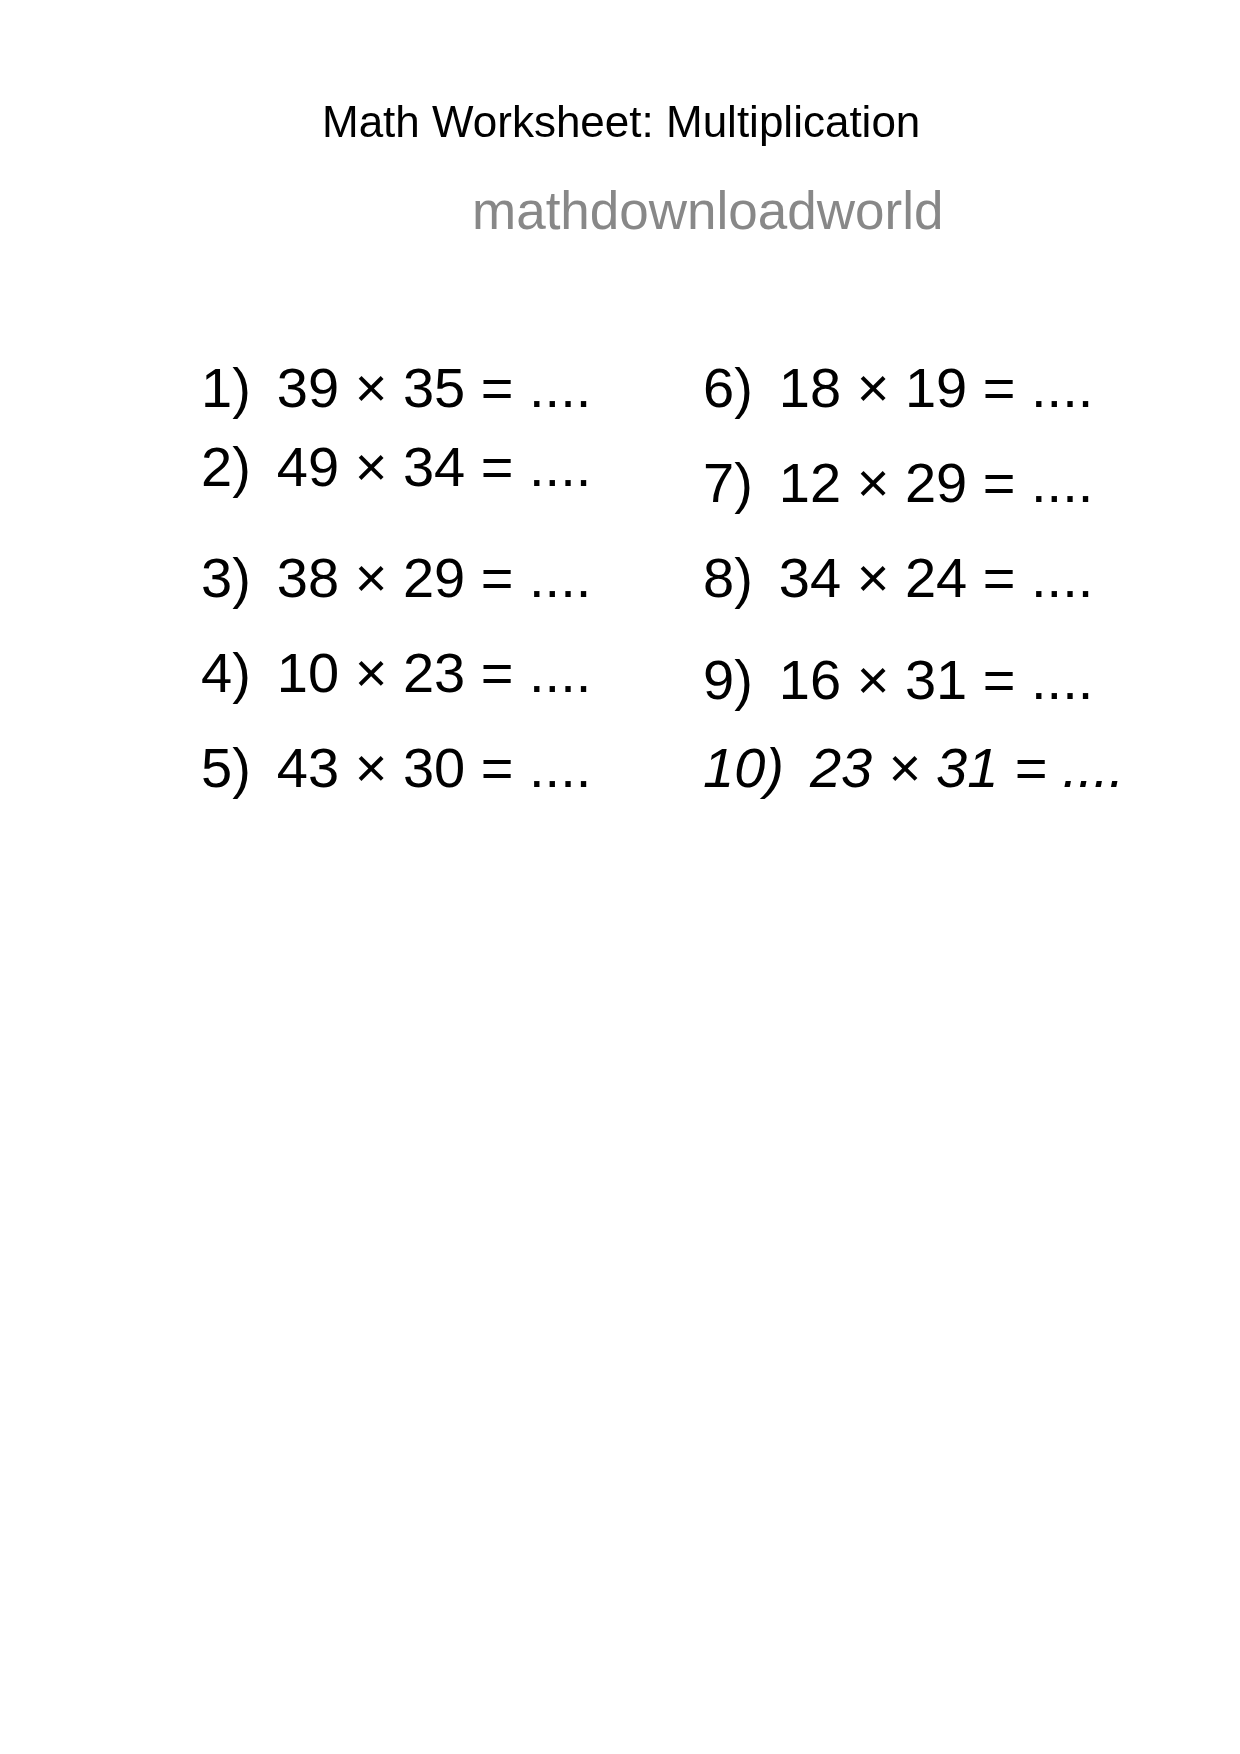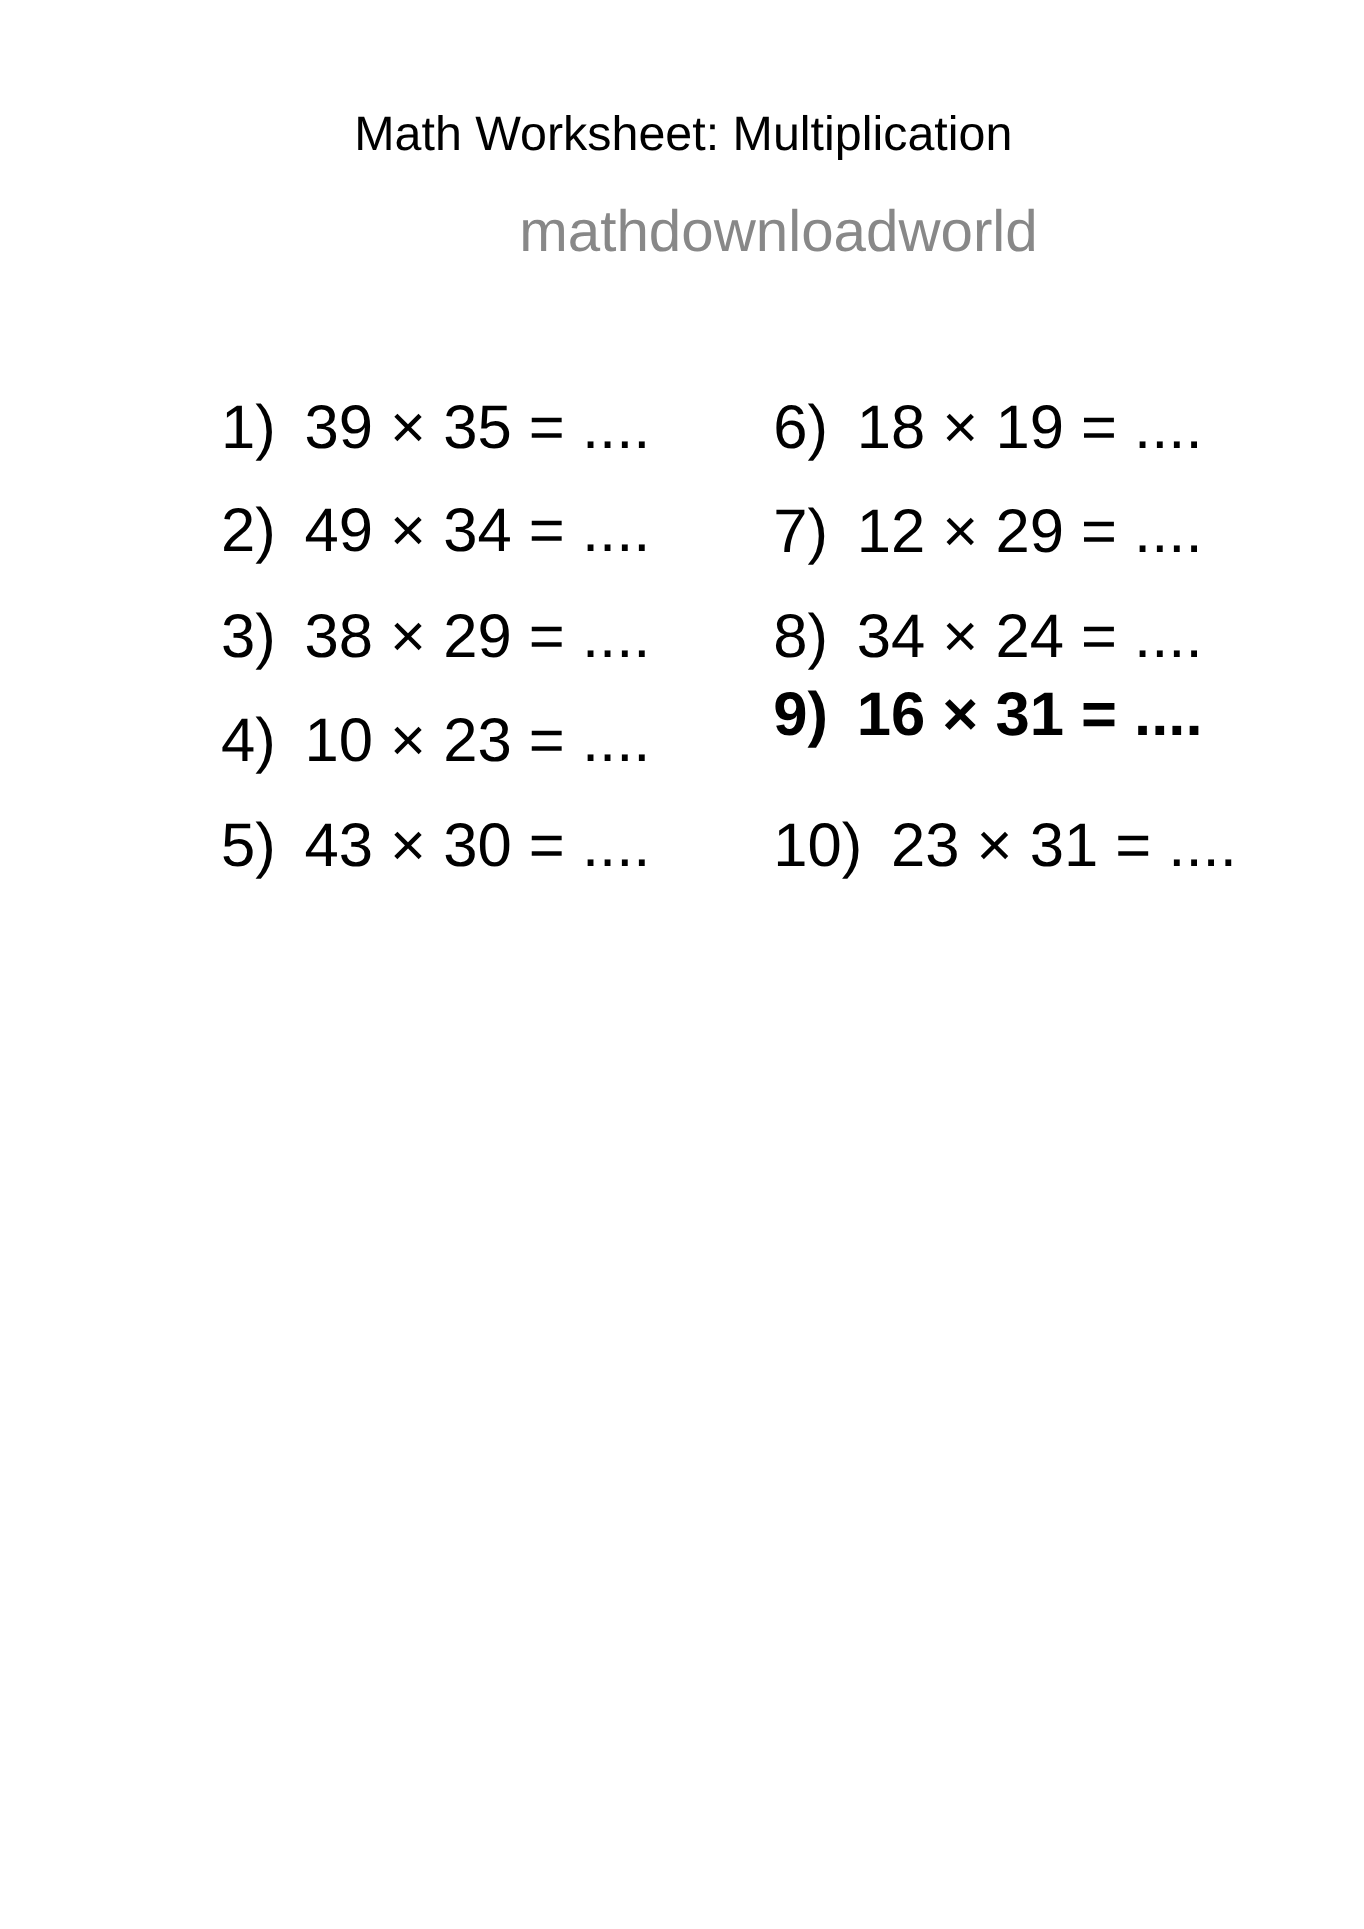--- a/index.html
+++ b/index.html
@@ -13,22 +13,22 @@
     .num { display: inline-block; }
     .gap { display: inline-block; width: 26px; }
   </style>
 </head>
 <body>
 
 <div class="title">Math Worksheet: Multiplication</div>
 <div class="subtitle">mathdownloadworld</div>
 
 <div class="problem" style="left:201px; top:360px;"><span class="num">1)</span><span class="gap"></span><span>39 × 35 = ....</span></div>
-<div class="problem" style="left:201px; top:454px;"><span class="num">2)</span><span class="gap"></span><span>49 × 34 = ....</span></div>
+<div class="problem" style="left:201px; top:439px;"><span class="num">2)</span><span class="gap"></span><span>49 × 34 = ....</span></div>
 <div class="problem" style="left:201px; top:550px;"><span class="num">3)</span><span class="gap"></span><span>38 × 29 = ....</span></div>
 <div class="problem" style="left:201px; top:645px;text-align:right;"><span class="num">4)</span><span class="gap"></span><span>10 × 23 = ....</span></div>
 <div class="problem" style="left:201px; top:740px;"><span class="num">5)</span><span class="gap"></span><span>43 × 30 = ....</span></div>
 
 <div class="problem" style="left:703px; top:360px;"><span class="num">6)</span><span class="gap"></span><span>18 × 19 = ....</span></div>
 <div class="problem" style="left:703px; top:455px;"><span class="num">7)</span><span class="gap"></span><span>12 × 29 = ....</span></div>
 <div class="problem" style="left:703px; top:550px;"><span class="num">8)</span><span class="gap"></span><span>34 × 24 = ....</span></div>
-<div class="problem" style="left:703px; top:621px;font-weight:bold;"><span class="num">9)</span><span class="gap"></span><span>16 × 31 = ....</span></div>
-<div class="problem" style="left:703px; top:740px;"><span class="num">10)</span><span class="gap"></span><span>23 × 31 = ....</span></div>
+<div class="problem" style="left:703px; top:652px;"><span class="num">9)</span><span class="gap"></span><span>16 × 31 = ....</span></div>
+<div class="problem" style="left:703px; top:740px;font-style:italic;"><span class="num">10)</span><span class="gap"></span><span>23 × 31 = ....</span></div>
 
 </body></html>

